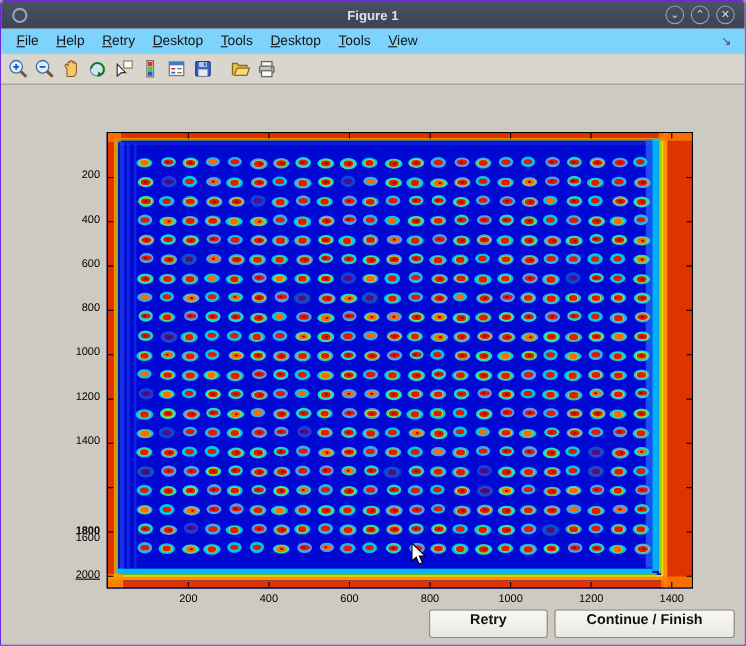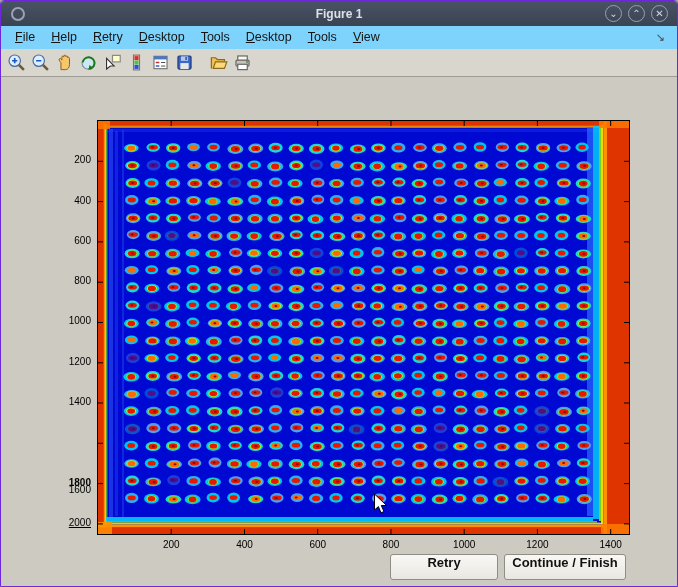--- a/index.html
+++ b/index.html
@@ -2663,21 +2663,21 @@
           <line x1="0" y1="362.6" x2="5" y2="362.6" stroke="#000"></line>
           <line x1="531" y1="362.6" x2="526" y2="362.6" stroke="#000"></line>
           <line x1="0" y1="402.9" x2="5" y2="402.9" stroke="#000"></line>
           <line x1="531" y1="402.9" x2="526" y2="402.9" stroke="#000"></line>
         </svg>
       </div>
 
     <div class="ui-btn" style="left:389px;top:477px;width:108px;">
       <span>Retry</span>
     </div>
-    <div class="ui-btn" style="left:503px;top:477px;width:122px;">
+    <div class="ui-btn" style="left:503px;top:477px;width:164px;">
       <span>Continue / Finish</span>
     </div>
 
     <svg class="cursor" viewBox="0 0 17 23">
       <path d="M1.5,1 L1.5,17 L5.4,13.6 L8,19.8 L11,18.5 L8.3,12.5 L13.6,12.5 Z" fill="#ffffff" stroke="#000000" stroke-width="1"></path>
     </svg>
   <div class="tick-label tick-x" style="left: 148.241px; top: 462px;">200</div>
       <div class="tick-label tick-x" style="left: 221.483px; top: 462px;">400</div>
       <div class="tick-label tick-x" style="left: 294.724px; top: 462px;">600</div>
       <div class="tick-label tick-x" style="left: 367.966px; top: 462px;">800</div>

